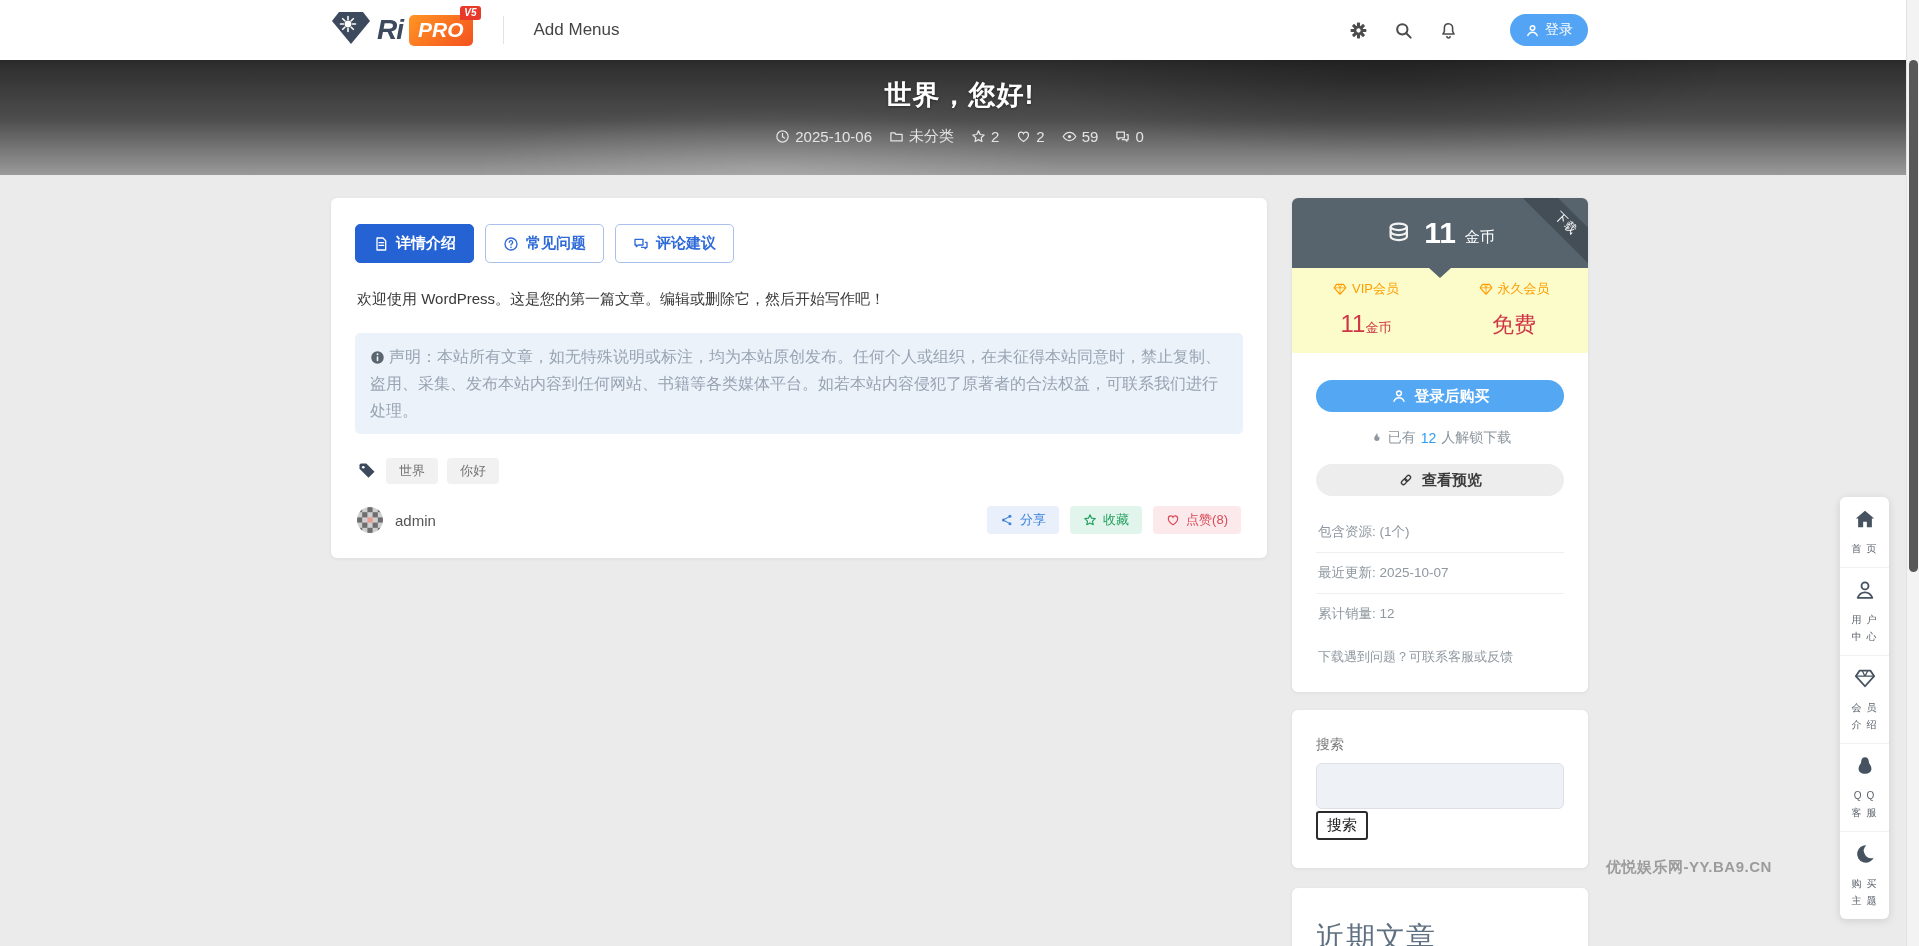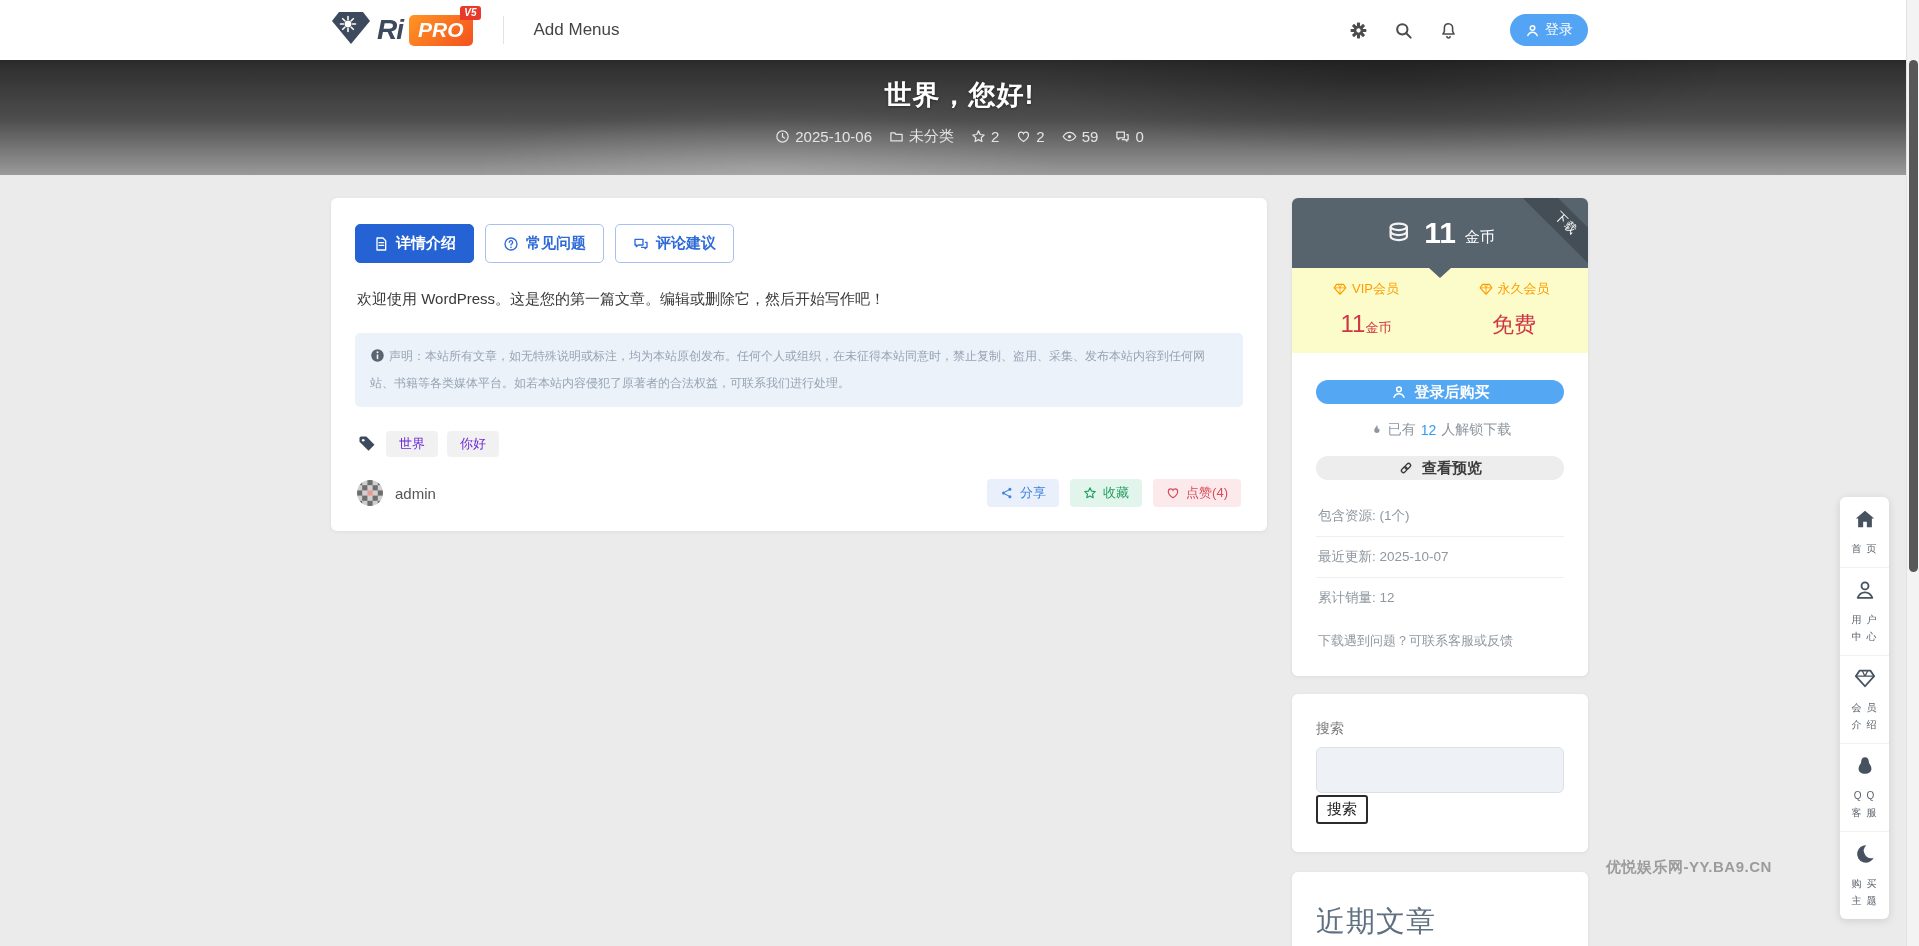--- a/index.html
+++ b/index.html
@@ -49,26 +49,26 @@
 
   
   .article-card { padding:26px 24px 24px; }
   .tabs { display:flex; gap:11px; }
   .tab { display:flex; align-items:center; gap:7px; font-size:15px; font-weight:700;
     padding:9px 17px; border-radius:5px; cursor:pointer; }
   .tab svg { width:16px; height:16px; }
   .tab-active { background:#2563d4; color:#fff; border:1px solid #2563d4; }
   .tab-outline { background:#fff; color:#2e6ad8; border:1px solid #a9c1ec; }
   .article-text { margin:27px 2px 24px; font-size:15px; color:#3a3a3a; }
-  .disclaimer { background:#ebf2fa; border-radius:5px; padding:10px 15px; font-size:12px;
+  .disclaimer { background:#ebf2fa; border-radius:5px; padding:10px 15px; font-size:16px;
     color:#98a4b2; line-height:27px; }
   .disclaimer .info-ic { display:inline-block; vertical-align:-3px; width:15px; height:15px; margin-right:4px; }
   .tags-row { display:flex; align-items:center; gap:9px; margin:24px 2px 0; }
   .tag-ic { width:20px; height:20px; }
-  .tag-pill { background:#f1f1f1; color:#6d28d9; font-size:13px; padding:4px 13px; border-radius:4px; cursor:pointer; }
+  .tag-pill { background:#f1f1f1; color:#737373; font-size:13px; padding:4px 13px; border-radius:4px; cursor:pointer; }
   .author-row { display:flex; align-items:center; margin:22px 2px 0; }
   .avatar { width:26px; height:26px; border-radius:50%; overflow:hidden; margin-right:12px; }
   .author-name { font-size:15px; color:#555; }
   .actions { margin-left:auto; display:flex; gap:11px; }
   .action-pill { display:flex; align-items:center; gap:6px; font-size:13px; padding:5px 13px;
     border-radius:4px; cursor:pointer; }
   .action-pill svg { width:14px; height:14px; }
   .act-share { background:#e9f0fc; color:#3c83dc; }
   .act-fav   { background:#e2f5ec; color:#23a05f; }
   .act-like  { background:#fbe9ec; color:#d94a56; }
@@ -86,21 +86,21 @@
     border-left:11px solid transparent; border-right:11px solid transparent; border-top:10px solid #57646d; z-index:2;}
   .dl-yellow { background:#fbfcca; display:flex; padding:12px 0 13px; }
   .dl-y-col { flex:1; text-align:center; }
   .dl-y-label { display:flex; justify-content:center; align-items:center; gap:5px;
     color:#ff9d00; font-size:13px; }
   .dl-y-label svg { width:14px; height:14px; }
   .dl-y-price { color:#cf3545; margin-top:12px; }
   .dl-y-num { font-size:24px; } .dl-y-cur { font-size:13px; } .dl-y-free { font-size:22px; }
   .dl-body { padding:27px 24px 20px; }
   .btn-pill { display:flex; align-items:center; justify-content:center; gap:8px; width:100%;
-    height:24px; border-radius:999px; border:none; font-size:15px; font-weight:700; cursor:pointer; }
+    height:32px; border-radius:999px; border:none; font-size:15px; font-weight:700; cursor:pointer; }
   .btn-buy { background:#54a7f2; color:#fff; }
   .btn-buy svg { width:16px; height:16px; }
   .unlock-line { display:flex; justify-content:center; align-items:center; gap:5px; margin:17px 0;
     font-size:14px; color:#8d969e; }
   .unlock-line svg { width:14px; height:14px; }
   .unlock-count { color:#2e9df7; }
   .btn-preview { background:#ededed; color:#3c3c3c; }
   .btn-preview svg { width:16px; height:16px; }
   .dl-info { margin-top:16px; }
   .dl-info-row { font-size:13.5px; color:#8f98a0; padding:11px 2px; border-bottom:1px solid #efefef; }
@@ -320,21 +320,21 @@
             <span class="action-pill act-fav">
               <svg viewBox="0 0 24 24" fill="none" stroke="#23a05f" stroke-width="2" stroke-linejoin="round">
                   <path d="M12 3l2.7 5.8 6.3.8-4.7 4.3 1.2 6.1L12 17l-5.5 3 1.2-6.1L3 9.6l6.3-.8z"></path>
                 </svg>
               <span>收藏</span>
               </span>
             <span class="action-pill act-like">
               <svg viewBox="0 0 24 24" fill="none" stroke="#d94a56" stroke-width="2">
                   <path d="M12 20s-8-4.9-8-10.3C4 6.6 6.2 5 8.4 5 10 5 11.4 5.9 12 7.3 12.6 5.9 14 5 15.6 5 17.8 5 20 6.6 20 9.7 20 15.1 12 20 12 20z"></path>
                 </svg>
-              <span>点赞(4)</span>
+              <span>点赞(8)</span>
               </span>
           </div>
         </div>
       </div>
     </div>
 
     <div class="side-col">
       <div class="card dl-card">
         <div class="dl-head">
           <svg class="coins" viewBox="0 0 24 24" fill="none" stroke="#f2f2f2" stroke-width="1.8">

